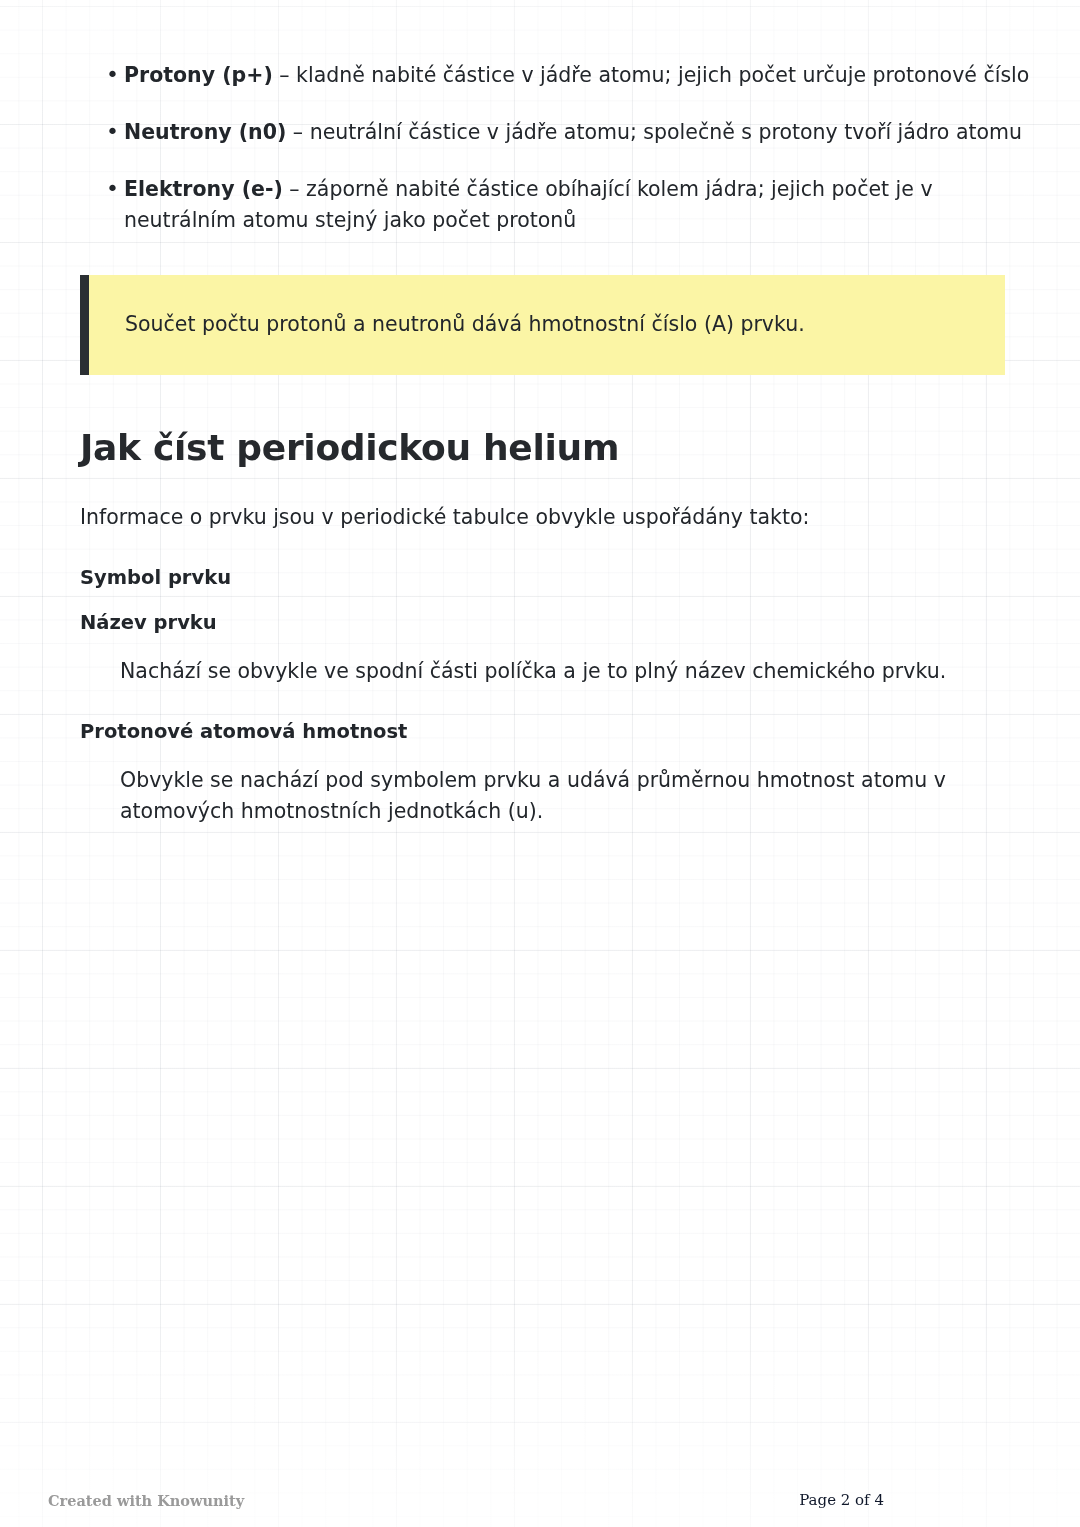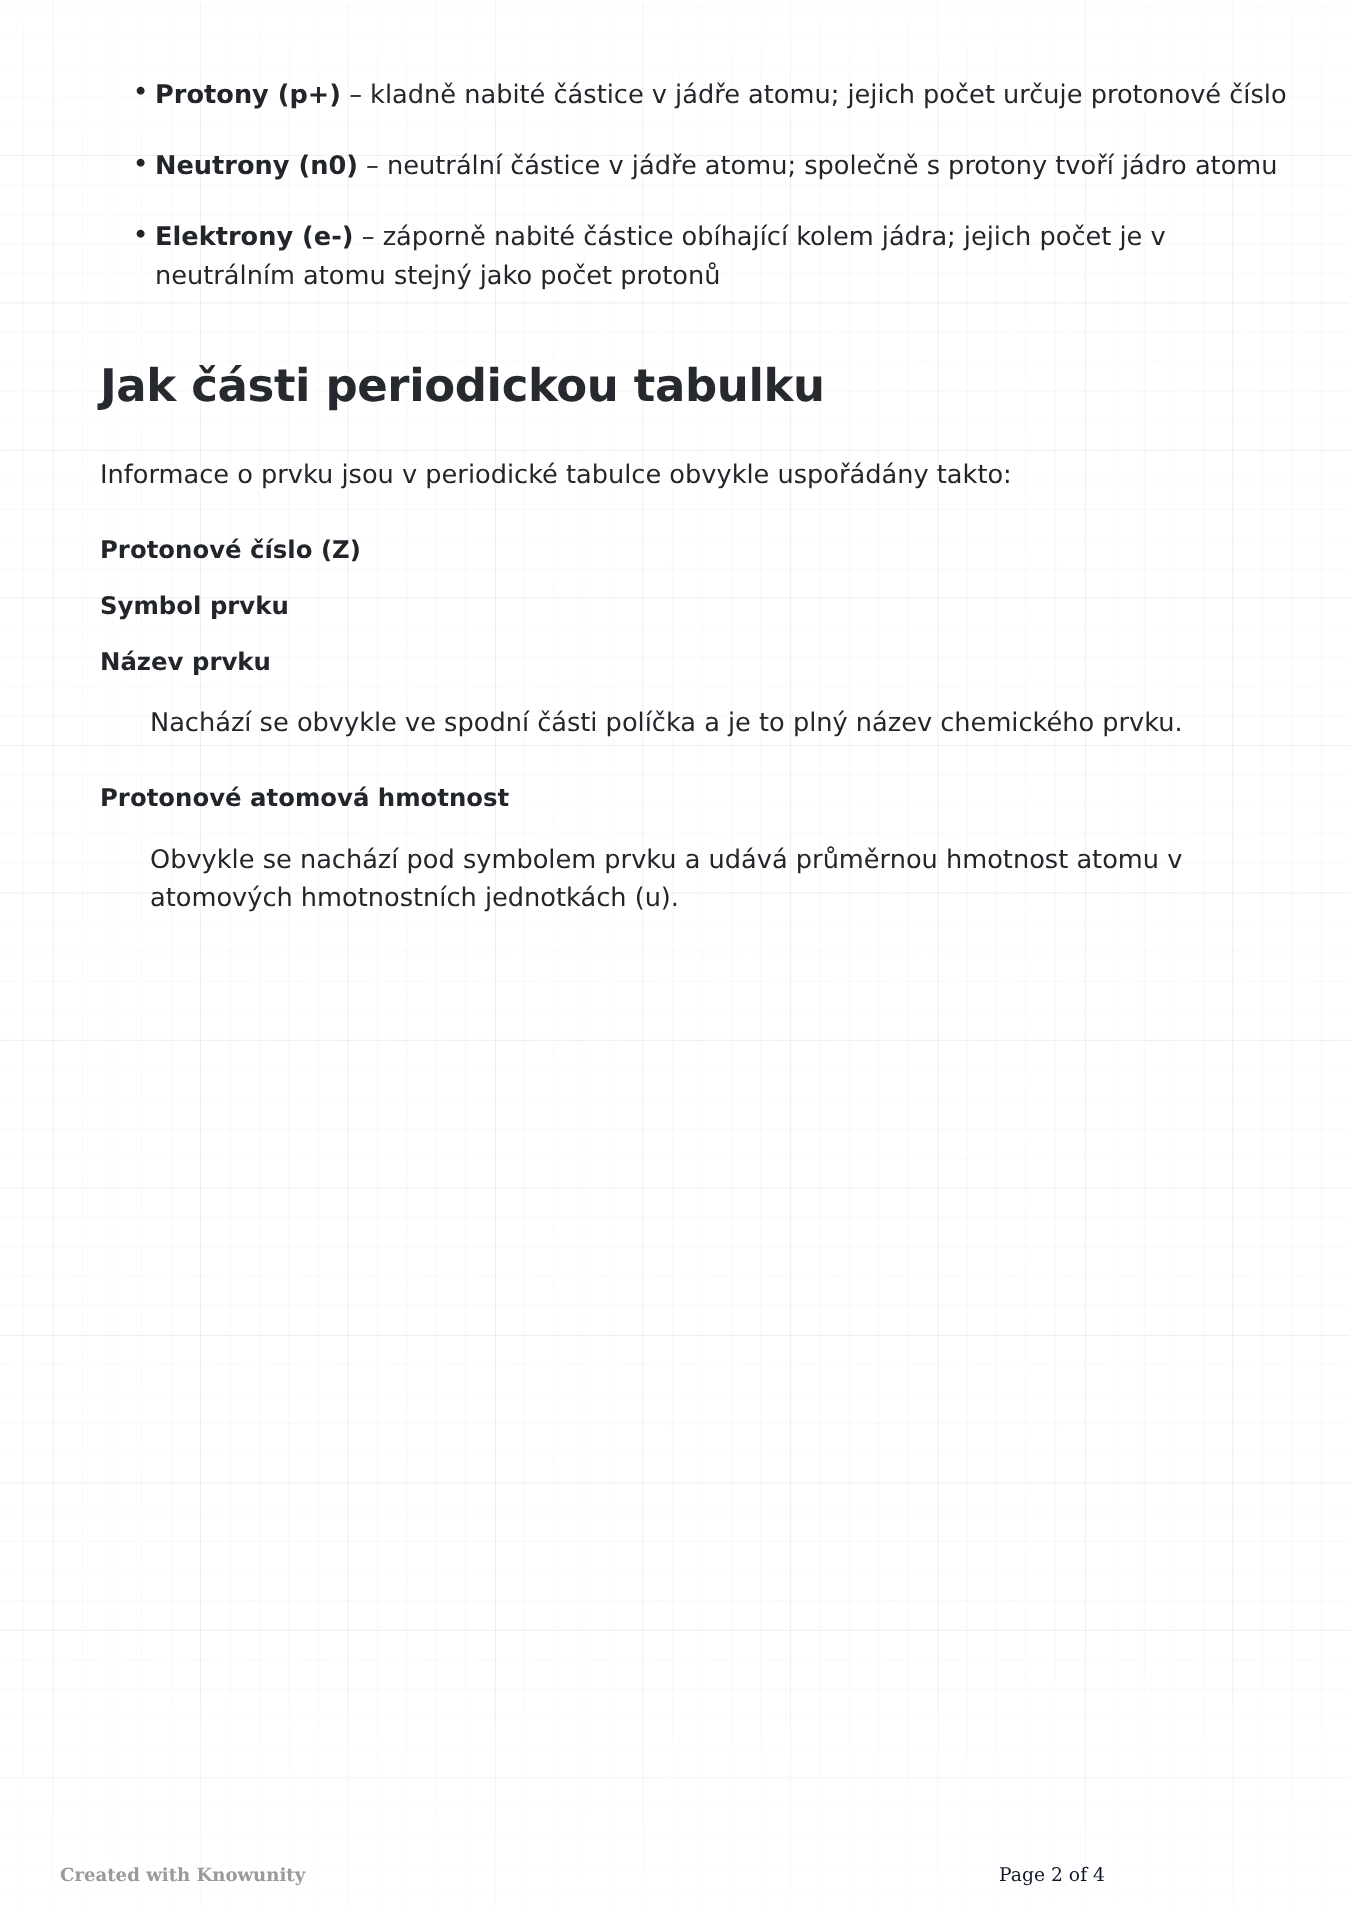--- a/index.html
+++ b/index.html
@@ -155,27 +155,29 @@
       <span class="b">Protony (p+)</span><span> – </span><span>kladně nabité částice v jádře atomu; jejich počet určuje protonové číslo</span>
     </li>
     <li>
       <span class="b">Neutrony (n0)</span><span> – </span><span>neutrální částice v jádře atomu; společně s protony tvoří jádro atomu</span>
     </li>
     <li>
       <span class="b">Elektrony (e-)</span><span> – </span><span>záporně nabité částice obíhající kolem jádra; jejich počet je v neutrálním atomu stejný jako počet protonů</span>
     </li>
   </ul>
 
+  <div class="callout">
+    <div class="callout-text">Součet počtu protonů a neutronů dává hmotnostní číslo (A) prvku.</div>
+  </div>
 
-  <h2 class="section-title">Jak části periodickou tabulku</h2>
+  <h2 class="section-title">Jak číst periodickou helium</h2>
 
   <p class="intro">Informace o prvku jsou v periodické tabulce obvykle uspořádány takto:</p>
 
   <div>
-    <div class="term">Protonové číslo (Z)</div>
 
     <div class="term">Symbol prvku</div>
 
     <div class="term">Název prvku</div>
     <div class="def">Nachází se obvykle ve spodní části políčka a je to plný název chemického prvku.</div>
 
     <div class="term">Protonové atomová hmotnost</div>
     <div class="def">Obvykle se nachází pod symbolem prvku a udává průměrnou hmotnost atomu v atomových hmotnostních jednotkách (u).</div>
   </div>
 

